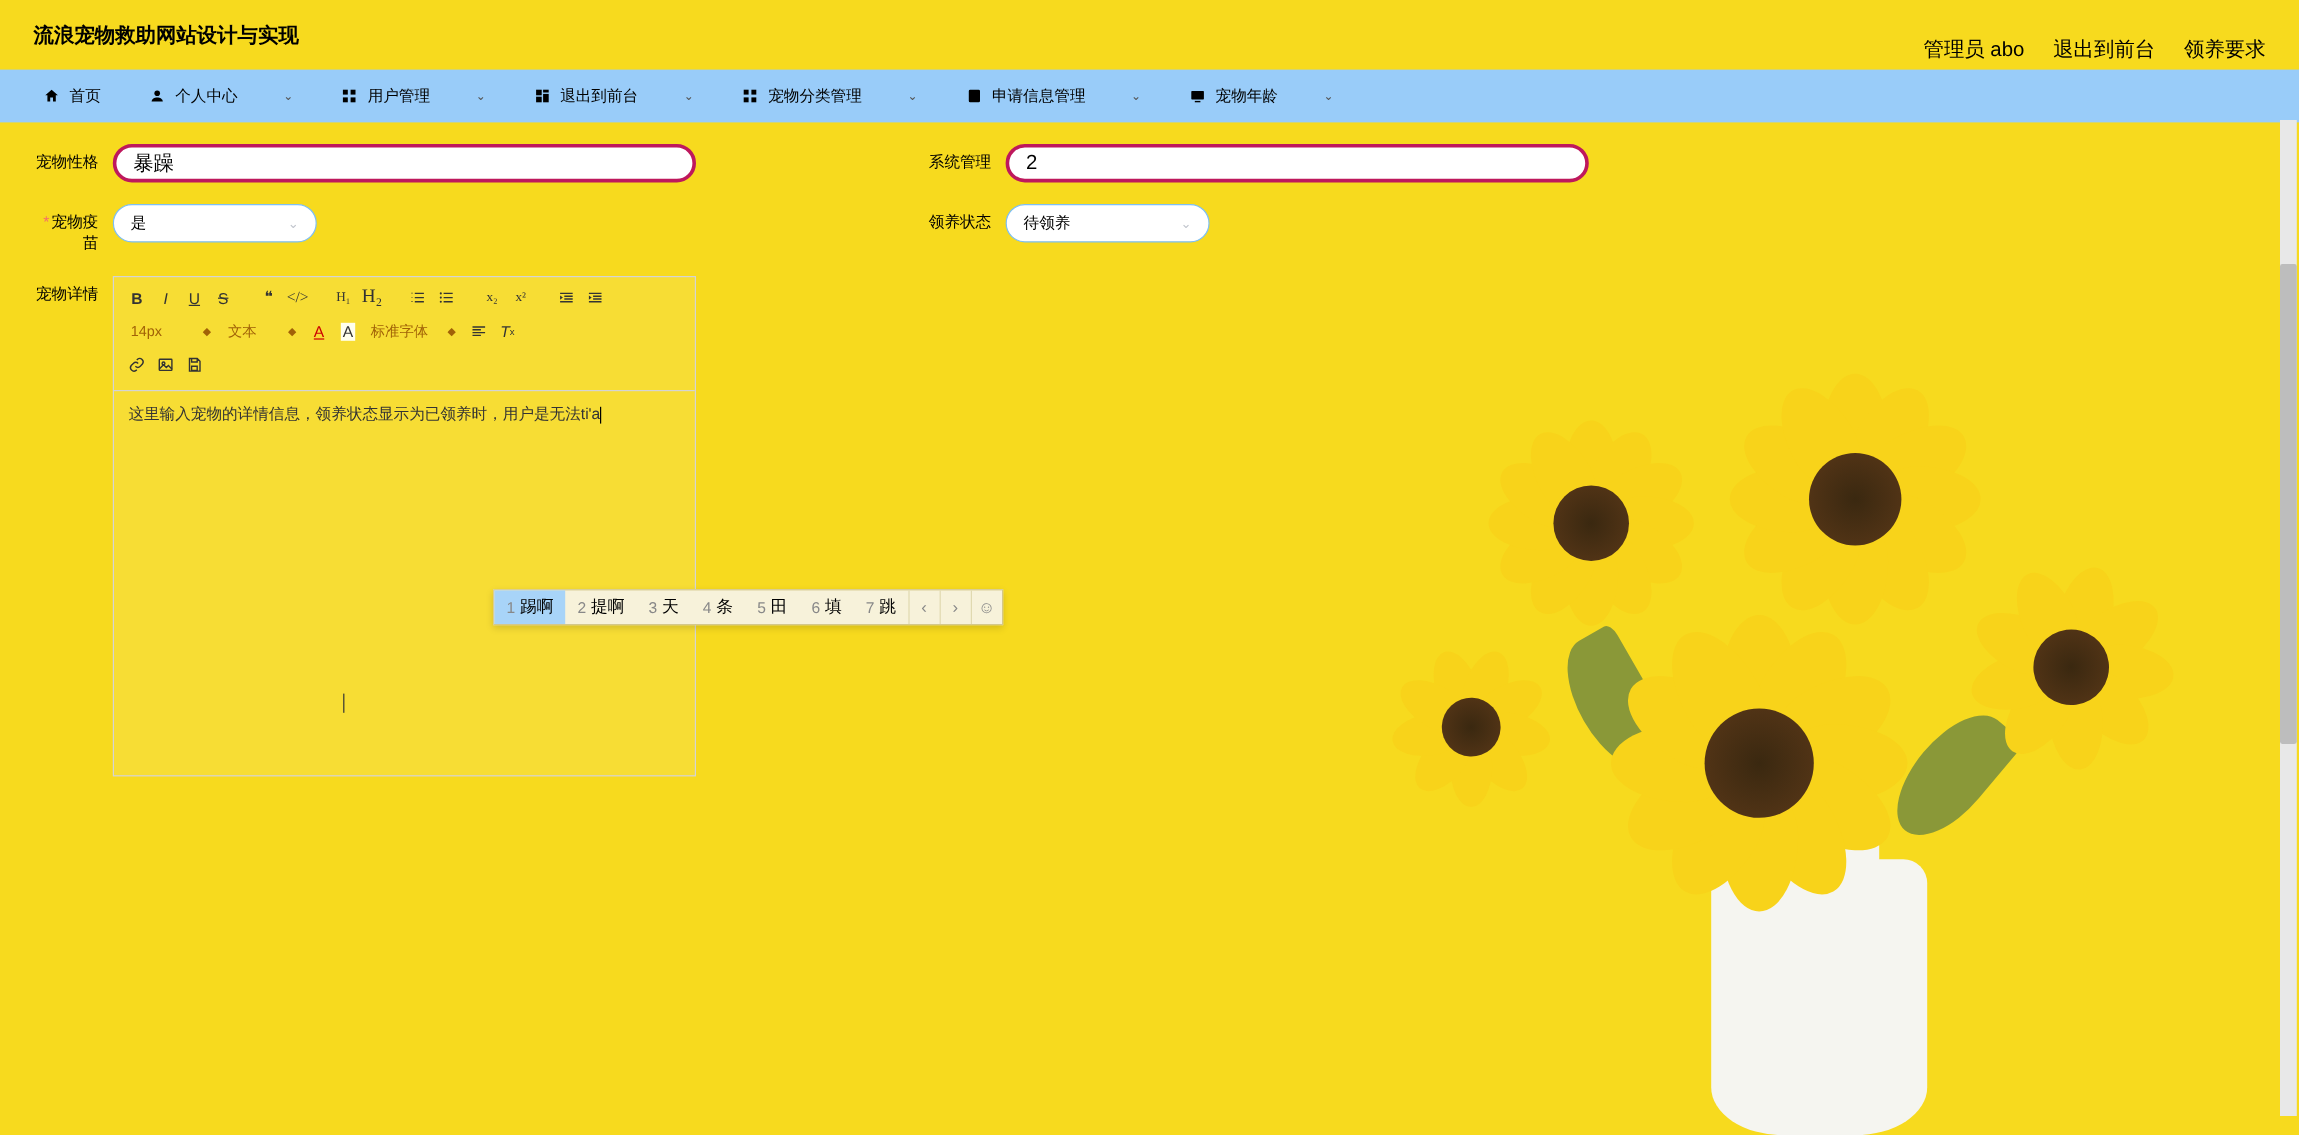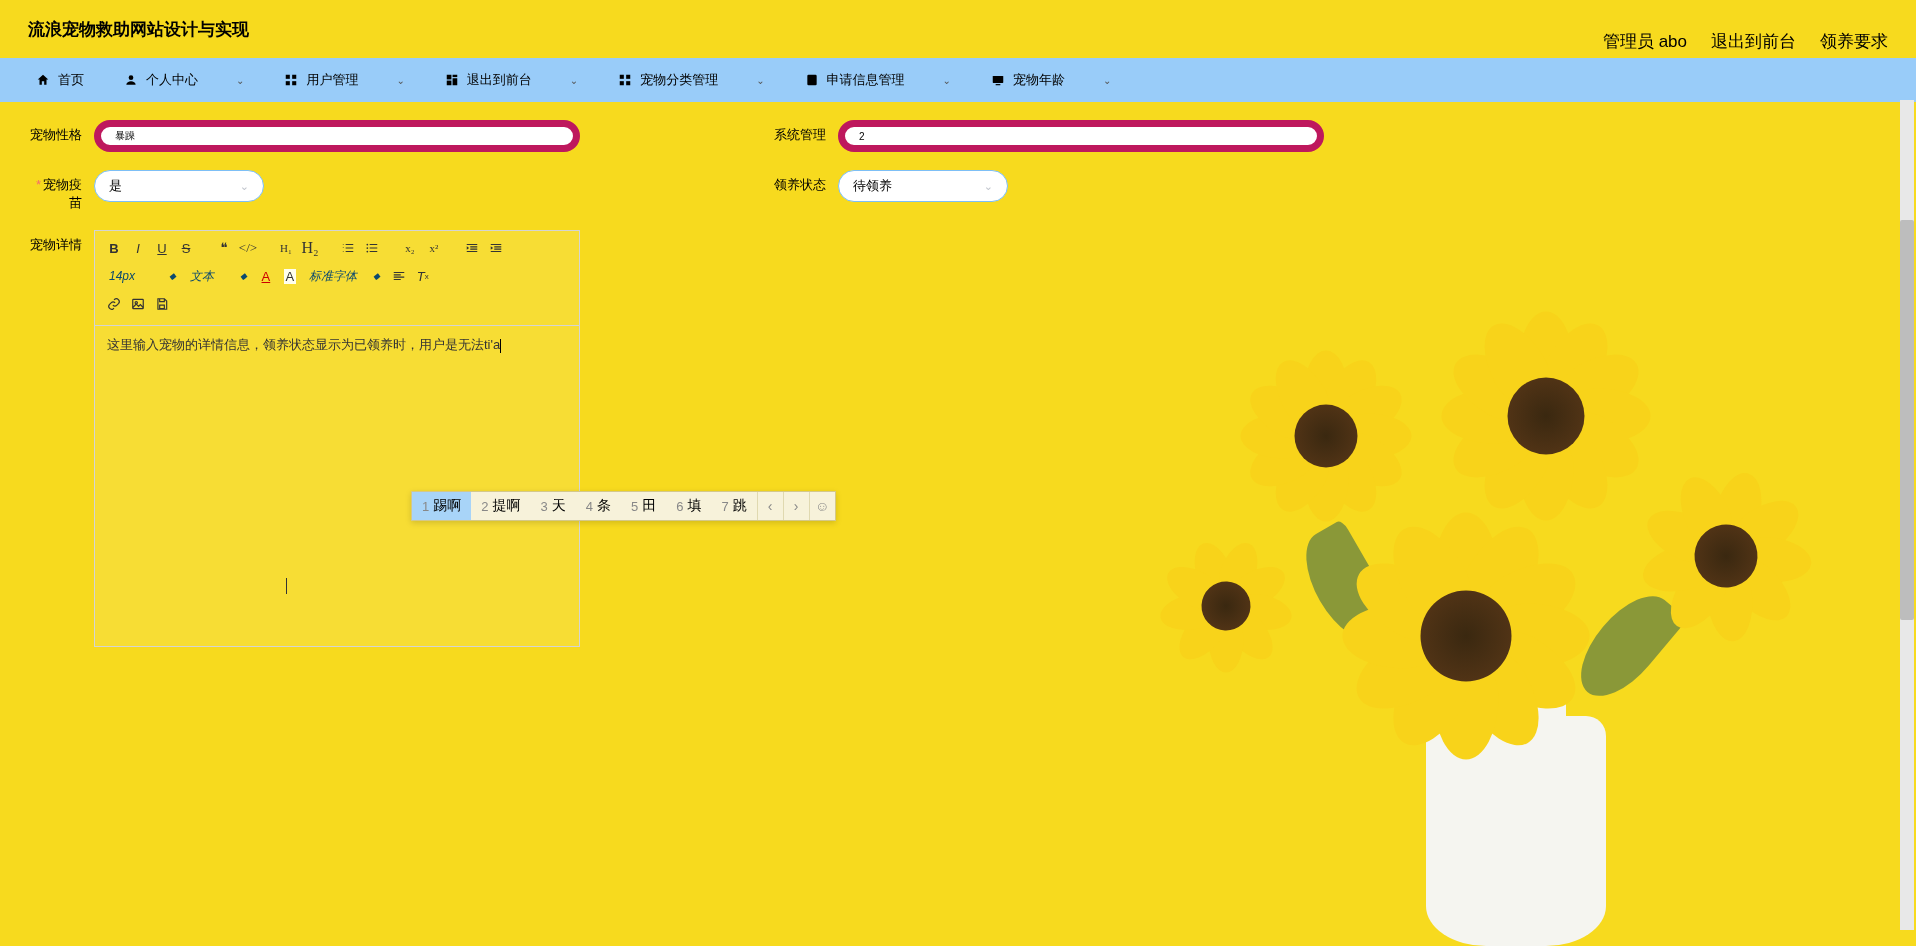--- a/index.html
+++ b/index.html
@@ -12,35 +12,35 @@
 
 .nav-bar { background: #99ccf9; height: 44px; display: flex; align-items: center; padding: 0 20px; gap: 8px; }
 .nav-item { display: flex; align-items: center; gap: 8px; padding: 0 16px; font-size: 13px; color: #000; cursor: pointer; height: 100%; }
 .nav-icon { width: 14px; height: 14px; display: inline-flex; align-items: center; justify-content: center; }
 .nav-chevron { margin-left: 30px; font-size: 10px; color: #555; }
 
 .content-area { position: relative; padding: 18px 26px; }
 .form-row { display: flex; align-items: flex-start; margin-bottom: 18px; gap: 12px; }
 .form-label { width: 56px; font-size: 13px; color: #000; padding-top: 6px; text-align: right; }
 .form-label .req { color: #f56c6c; margin-right: 2px; }
-.text-input { width: 486px; height: 32px; border: 7px solid #be185d; border-radius: 16px; padding: 0 14px; font-size: 10px; outline: none; background: #fff; }
+.text-input { width: 486px; height: 32px; border: 3px solid #be185d; border-radius: 16px; padding: 0 14px; font-size: 17px; outline: none; background: #fff; }
 .select-input { width: 170px; height: 32px; border: 1px solid #7dbff6; border-radius: 16px; padding: 0 14px; font-size: 13px; background: #fff; display: flex; align-items: center; justify-content: space-between; cursor: pointer; }
 .select-arrow { color: #c0c4cc; font-size: 11px; }
 .date-input { width: 175px; height: 32px; border: 1px solid #7dbff6; border-radius: 16px; padding: 0 10px; font-size: 13px; background: #fff; display: flex; align-items: center; gap: 8px; cursor: pointer; }
 .date-icon { color: #c0c4cc; font-size: 13px; }
 .textarea-input { width: 486px; height: 98px; border: 1px solid #7dbff6; border-radius: 6px; padding: 8px 12px; font-size: 13px; resize: both; outline: none; background: #fff; font-family: inherit; }
 
 .right-col { position: absolute; left: 770px; top: 18px; }
 .right-col .form-row { margin-bottom: 18px; }
 
 .editor-wrap { border: 1px solid #d4d4d4; width: 486px; background: rgba(255,255,255,0.1); }
 .editor-toolbar { border-bottom: 1px solid #d4d4d4; padding: 6px 8px; display: flex; flex-wrap: wrap; gap: 2px; align-items: center; }
 .tb-btn { width: 22px; height: 22px; display: inline-flex; align-items: center; justify-content: center; font-size: 13px; cursor: pointer; color: #333; font-family: serif; }
 .tb-sep { width: 12px; }
-.tb-select { display: inline-flex; align-items: center; gap: 6px; padding: 0 6px; font-size: 12px; cursor: pointer; color: #0c4a6e; height: 22px; font-style: italic; }
+.tb-select { display: inline-flex; align-items: center; gap: 6px; padding: 0 6px; font-size: 12px; cursor: pointer; color: #a16207; height: 22px; }
 .tb-row { display: flex; align-items: center; gap: 2px; width: 100%; margin-bottom: 4px; }
 .editor-content { min-height: 320px; padding: 10px 12px; font-size: 13px; color: #333; background: transparent; }
 .editor-text { display: inline; }
 .cursor { display: inline-block; width: 1px; height: 14px; background: #000; vertical-align: middle; animation: blink 1s infinite; }
 @keyframes blink { 50% { opacity: 0; } }
 
 .ime-bar { position: absolute; left: 411px; top: 491px; height: 30px; background: #f7f2da; border: 1px solid #d4c88a; display: flex; align-items: center; font-size: 14px; box-shadow: 0 2px 6px rgba(0,0,0,0.15); }
 .ime-item { padding: 0 10px; height: 100%; display: flex; align-items: center; gap: 4px; cursor: pointer; white-space: nowrap; }
 .ime-item.sel { background: #a8d4f8; }
 .ime-num { color: #888; font-size: 13px; }

